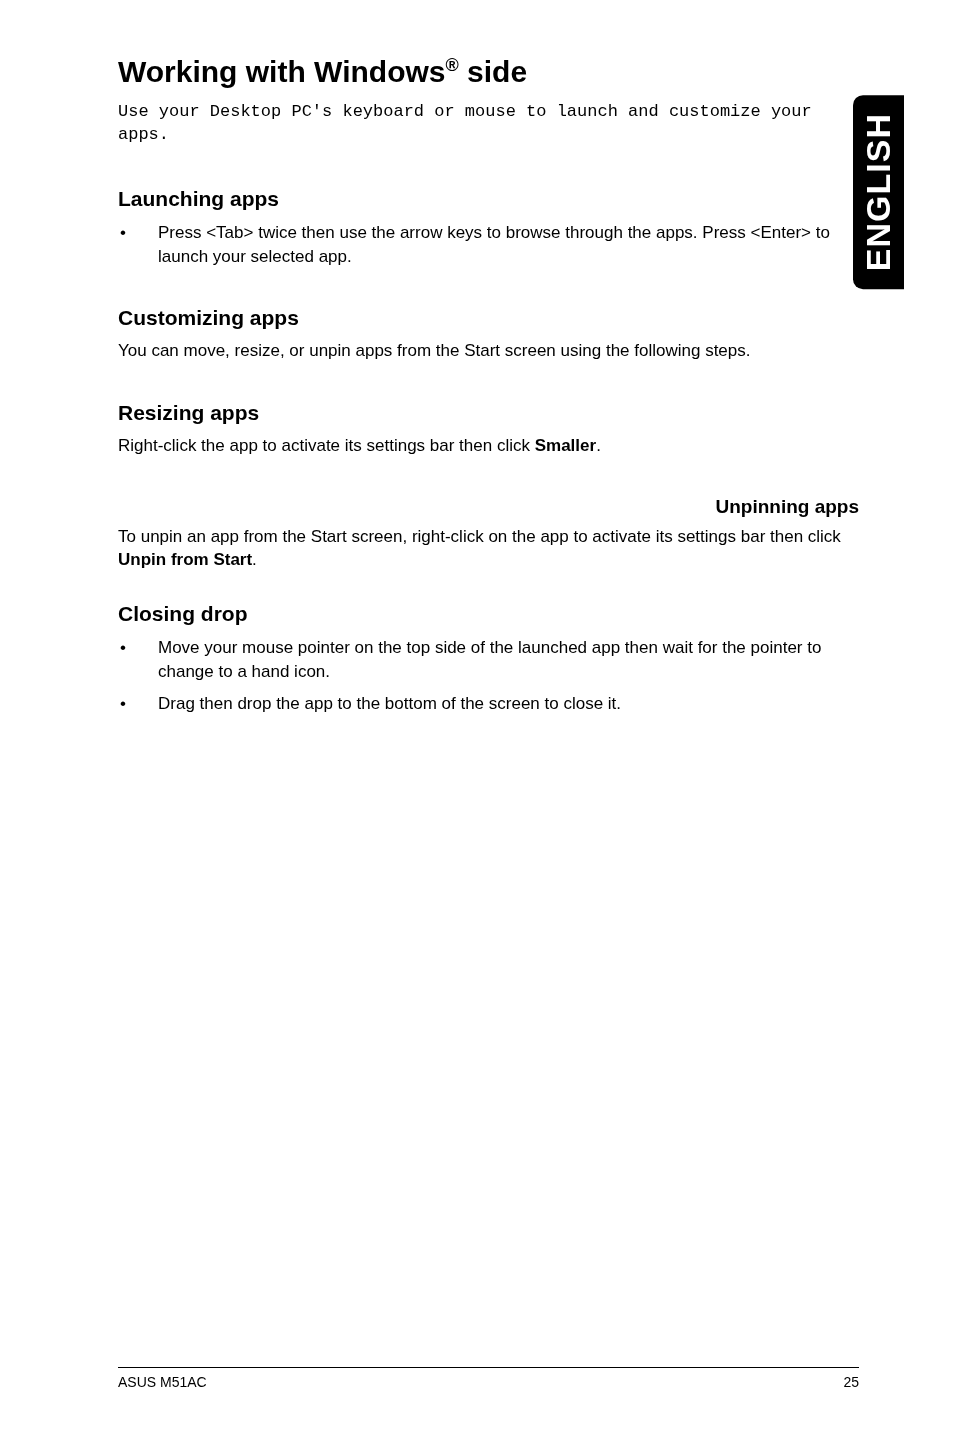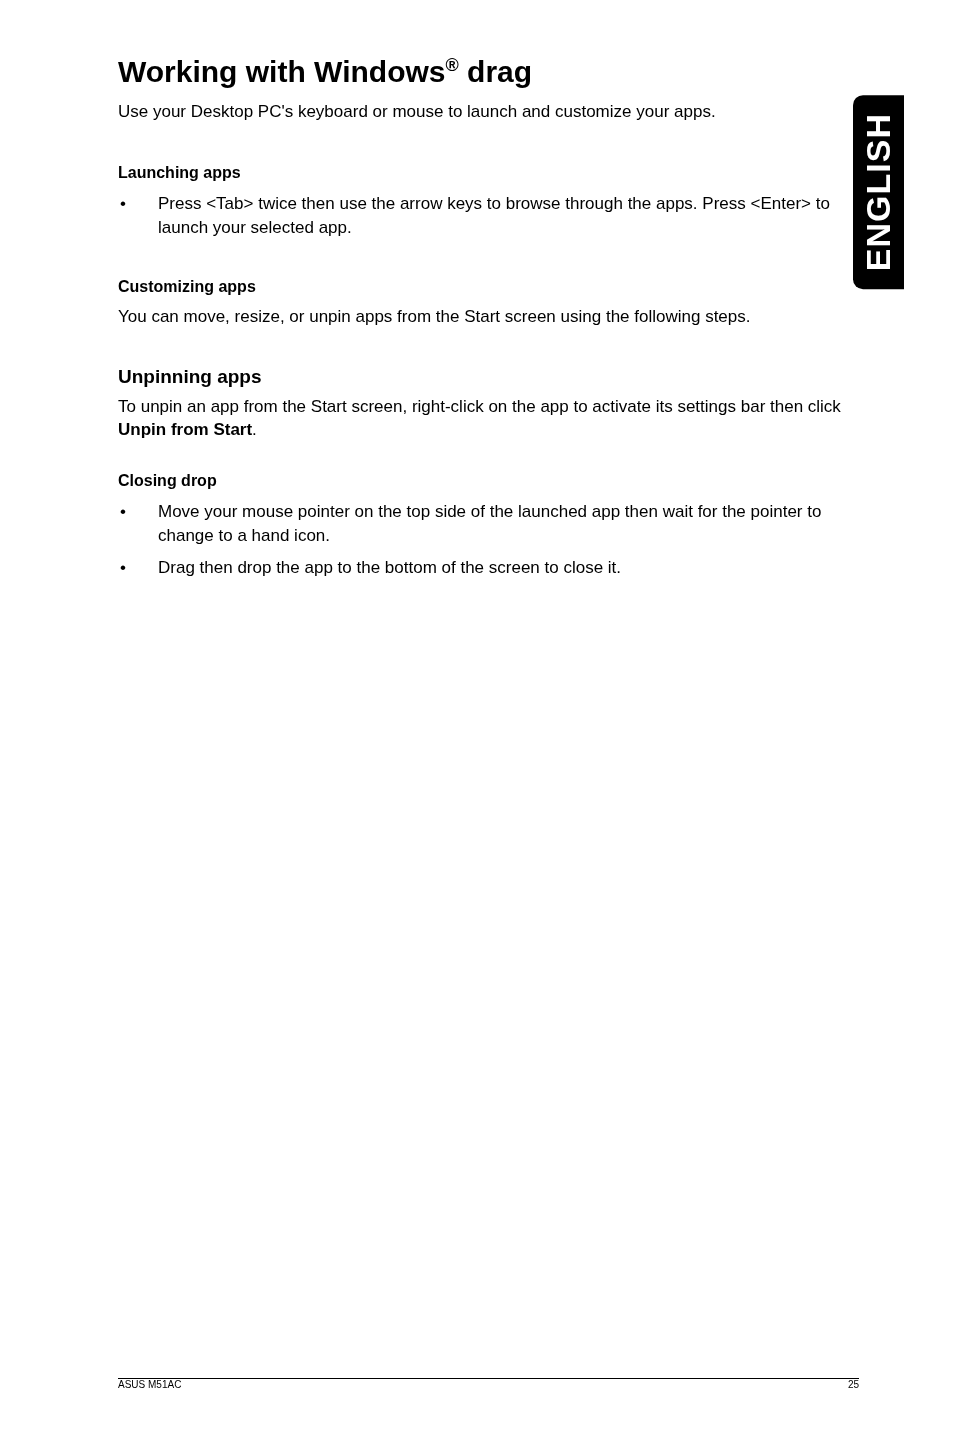--- a/index.html
+++ b/index.html
@@ -35,30 +35,32 @@
     font-size: 30px;
     font-weight: bold;
     margin-bottom: 12px;
     font-family: Helvetica, Arial, sans-serif;
   }
   h1 .reg { font-size: 18px; vertical-align: super; }
   .intro {
     font-size: 17px;
     margin-bottom: 40px;
     line-height: 1.35;
+    font-family: Liberation Mono, monospace;
   }
   h2 {
-    font-size: 16px;
+    font-size: 21px;
     font-weight: bold;
     margin-bottom: 10px;
   }
   h3 {
     font-size: 19px;
     font-weight: bold;
     margin-bottom: 8px;
+    text-align: right;
   }
   .para {
     font-size: 17px;
     line-height: 1.35;
     margin-bottom: 8px;
   }
   ul.bullets {
     list-style: none;
     margin-bottom: 35px;
   }
@@ -77,48 +79,55 @@
   }
   ul.bullets.tight { margin-bottom: 8px; }
   .section { margin-bottom: 38px; }
   .section.small-gap { margin-bottom: 30px; }
   .footer {
     position: absolute;
     bottom: 48px;
     left: 118px;
     right: 95px;
     border-top: 1px solid #000;
+    padding-top: 6px;
     display: flex;
     justify-content: space-between;
-    font-size: 10px;
+    font-size: 14px;
   }
 </style>
 </head>
 <body>
 
 <div class="page">
   <div class="lang-tab">ENGLISH</div>
 
   <h1>
-    <span>Working with Windows</span><span class="reg">®</span><span> drag</span>
+    <span>Working with Windows</span><span class="reg">®</span><span> side</span>
   </h1>
   <p class="intro">Use your Desktop PC's keyboard or mouse to launch and customize your apps.</p>
 
   <div class="section">
     <h2>Launching apps</h2>
     <ul class="bullets">
       <li>Press &lt;Tab&gt; twice then use the arrow keys to browse through the apps. Press &lt;Enter&gt; to launch your selected app.</li>
     </ul>
   </div>
 
   <div class="section">
     <h2>Customizing apps</h2>
     <p class="para">You can move, resize, or unpin apps from the Start screen using the following steps.</p>
   </div>
 
+  <div class="section">
+    <h2>Resizing apps</h2>
+    <p class="para">
+      <span>Right-click the app to activate its settings bar then click </span><b>Smaller</b><span>.</span>
+    </p>
+  </div>
 
   <div class="section small-gap">
     <h3>Unpinning apps</h3>
     <p class="para">
       <span>To unpin an app from the Start screen, right-click on the app to activate its settings bar then click </span><b>Unpin from Start</b><span>.</span>
     </p>
   </div>
 
   <div class="section">
     <h2>Closing drop</h2>

